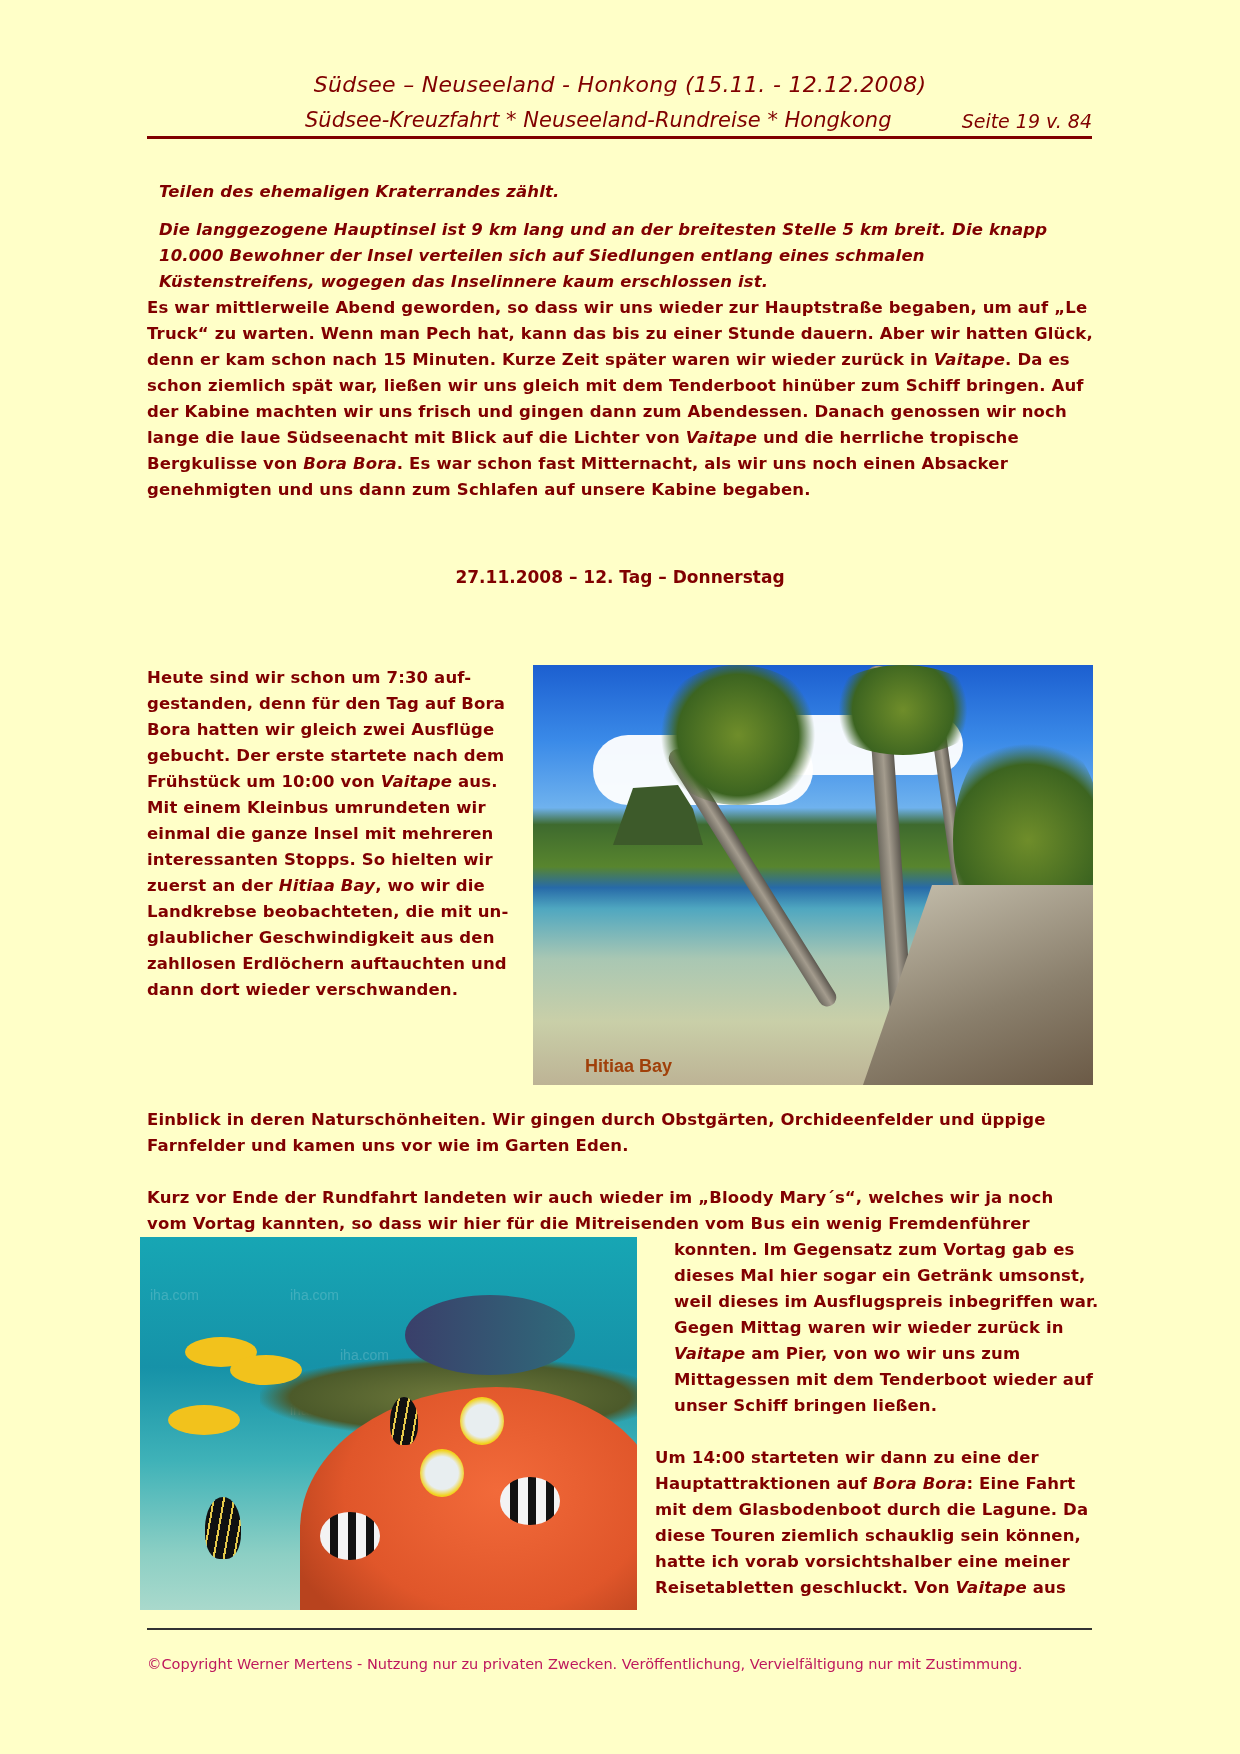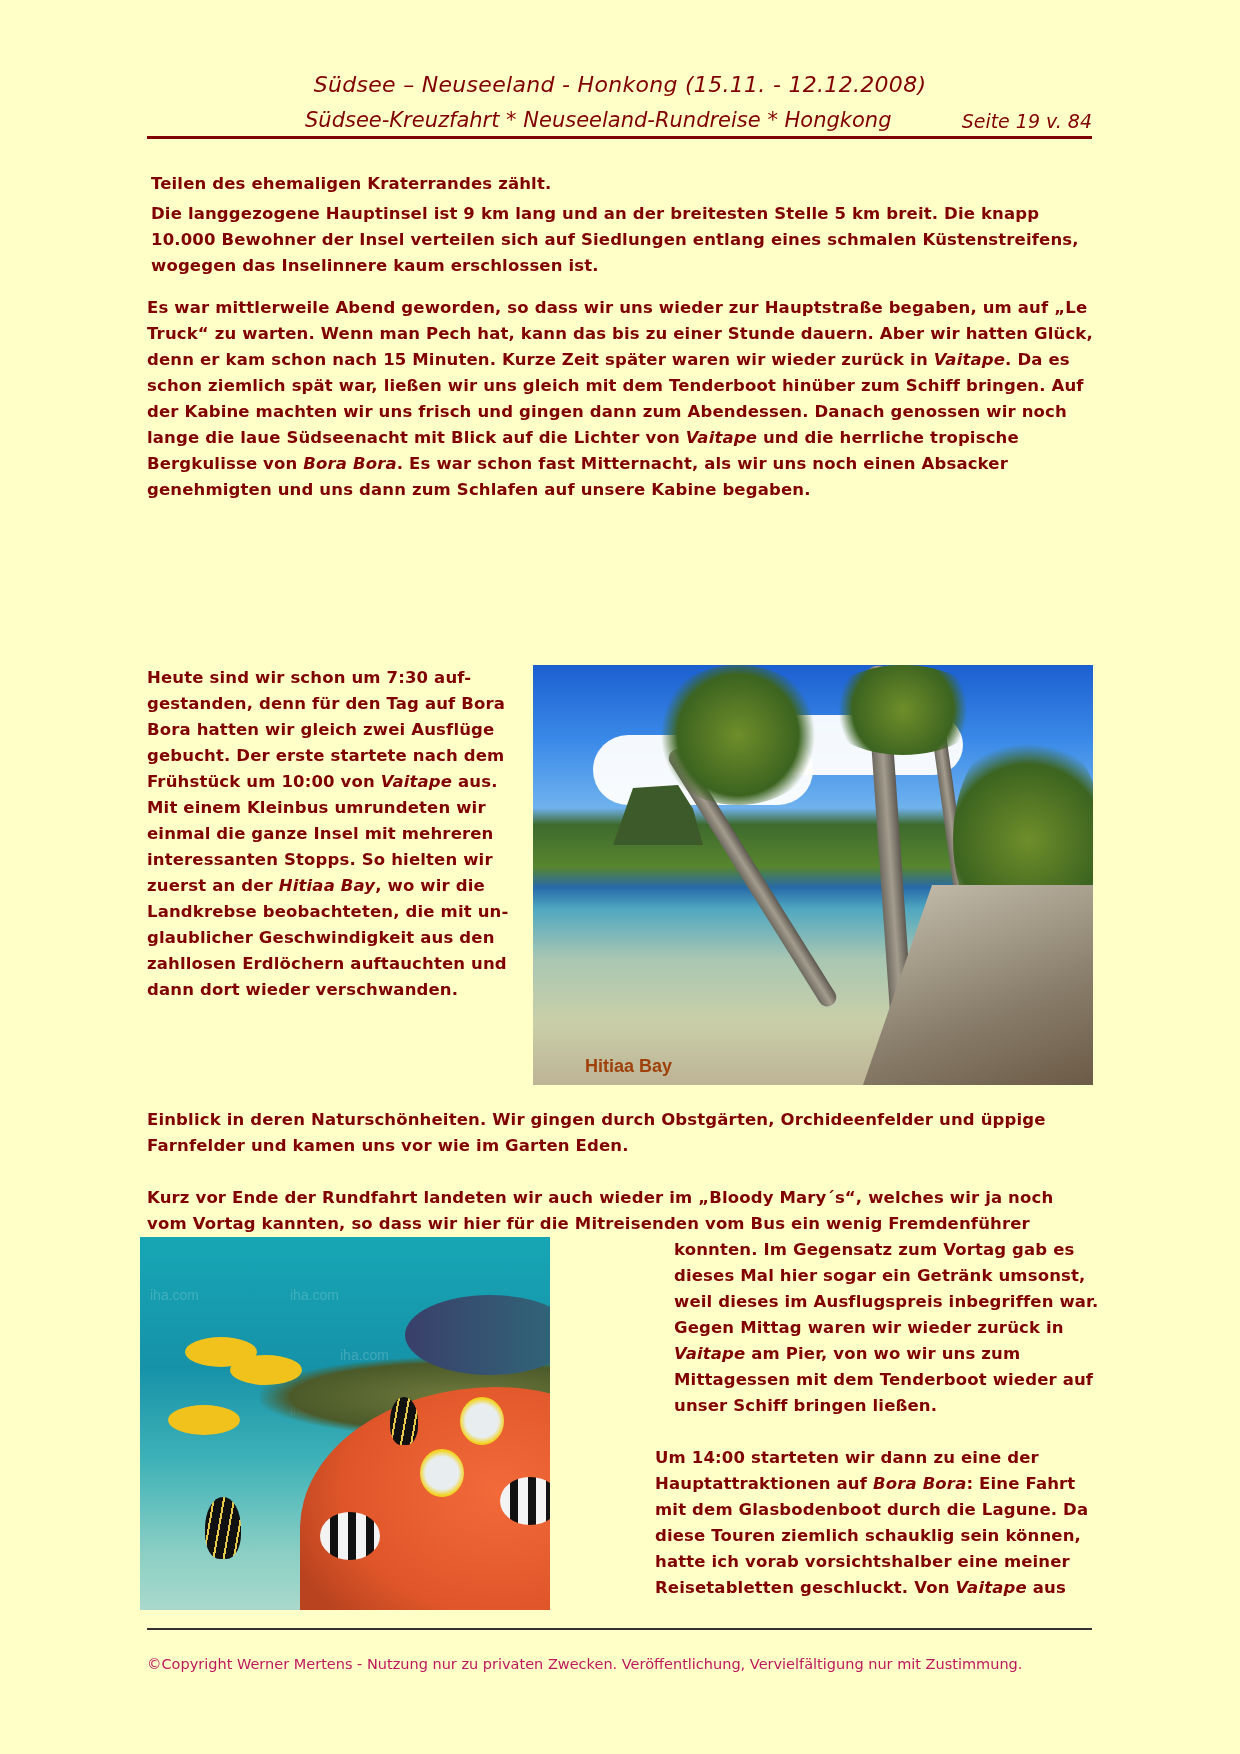--- a/index.html
+++ b/index.html
@@ -12,41 +12,41 @@
     left:0; width:1240px; top:72px; text-align:center;
     font-style:italic; font-size:22px; letter-spacing:0.3px;
   }
   .hdr2 {
     left:147px; width:945px; top:108px; height:28px;
     border-bottom:3px solid #800000; font-style:italic; font-size:21px;
   }
   .hdr2 .title { position:absolute; left:158px; top:0; }
   .hdr2 .page { position:absolute; right:0; top:2px; font-size:19px; }
   .txt { font-size:16.5px; line-height:26px; font-weight:bold; letter-spacing:0.15px; }
-  .txt p { margin:4px; }
+  .txt p { margin:12px;font-style:italic; }
   .txt i { font-style:italic; }
   .p1 { left:147px; top:167px; width:950px; }
   .p2 { left:147px; top:295px; width:950px; }
   .dayhead { left:0; width:1240px; top:564px; text-align:center; font-size:17px; line-height:26px; font-weight:bold; }
   .col-left { left:147px; top:665px; width:380px; }
   .p-wide { left:147px; top:1107px; width:950px; }
   .p-bloody { left:147px; top:1185px; width:950px; }
   .col-right { left:674px; top:1237px; width:440px; }
   .col-right2 { left:655px; top:1445px; width:440px; }
 
   .photo1 { left:533px; top:665px; width:560px; height:420px; overflow:hidden;
     background:linear-gradient(180deg,#1c5fd0 0%,#3a8ae8 18%,#6fb2ee 34%,#3e6a2e 38%,#58852e 48%,#276aa8 53%,#4fa7c0 58%,#a9c7b3 70%,#c9cfa8 85%,#bdb395 100%); }
   .cloud { position:absolute; background:#fff; border-radius:60px; opacity:.95; }
   .mountain { position:absolute; background:#3d5a2a; }
   .trunk { position:absolute; background:linear-gradient(90deg,#6e6a60,#a49c8e,#5d5850); border-radius:10px; transform-origin:bottom center; }
   .frond { position:absolute; background:radial-gradient(circle,#6f8d2a 0%,#3c6420 55%,rgba(0,0,0,0) 70%); border-radius:50%; }
   .beach { position:absolute; right:0; bottom:0; width:230px; height:200px; background:linear-gradient(160deg,#c8c2b0,#8a7f6c 60%,#6b5a46); clip-path:polygon(30% 0,100% 0,100% 100%,0 100%); }
   .caption { left:52px; bottom:8px; font-family:"Liberation Sans", sans-serif; font-weight:bold; font-size:18px; color:#a0400a; }
 
-  .photo2 { left:140px; top:1237px; width:410px; height:373px; overflow:hidden;
+  .photo2 { left:140px; top:1237px; width:497px; height:373px; overflow:hidden;
     background:linear-gradient(180deg,#17a6b4 0%,#1692a8 35%,#3fb2b8 60%,#8ccfc4 85%,#a9d9cc 100%); }
   .coral { position:absolute; left:160px; top:150px; width:360px; height:260px; background:radial-gradient(ellipse at 55% 40%,#f26a3a 0%,#e0562a 55%,#b8431e 80%); border-radius:60% 50% 0 0; }
   .reef { position:absolute; left:120px; top:120px; width:400px; height:80px; background:radial-gradient(ellipse,#6f7a3c,#4c5a2a 60%,rgba(0,0,0,0) 72%); }
   .fish { position:absolute; border-radius:50%; }
   .fish.yellow { background:#f2c21c; width:72px; height:30px; }
   .fish.parrot { background:linear-gradient(90deg,#3a3f6a,#2f6a7a); width:170px; height:80px; }
   .fish.stripe { background:repeating-linear-gradient(90deg,#f3f3f3 0 10px,#111 10px 18px); width:60px; height:48px; }
   .fish.butter { background:radial-gradient(circle,#e8eef0 50%,#f2d21c 70%); width:44px; height:48px; }
   .fish.angel { background:repeating-linear-gradient(100deg,#111 0 8px,#e6c94a 8px 10px); width:36px; height:62px; border-radius:50% 50% 40% 40%; }
   .wm { position:absolute; color:rgba(255,255,255,.18); font-family:"Liberation Sans", sans-serif; font-size:14px; }
@@ -64,20 +64,21 @@
 </div>
 
 <div class="abs txt p1">
   <p>Teilen des ehemaligen Kraterrandes zählt.</p>
   <p>Die langgezogene Hauptinsel ist 9 km lang und an der breitesten Stelle 5 km breit. Die knapp 10.000 Bewohner der Insel verteilen sich auf Siedlungen entlang eines schmalen Küstenstreifens, wogegen das Inselinnere kaum erschlossen ist.</p>
 </div>
 
 <div class="abs txt p2"><span>Es war mittlerweile Abend geworden, so dass wir uns wieder zur Hauptstraße begaben, um auf „Le Truck“ zu warten. Wenn man Pech hat, kann das bis zu einer Stunde dauern. Aber wir hatten Glück, denn er kam schon nach 15 Minuten. Kurze Zeit später waren wir wieder zurück in </span><i>Vaitape</i><span>. Da es schon ziemlich spät war, ließen wir uns gleich mit dem Tenderboot hinüber zum Schiff bringen. Auf der Kabine machten wir uns frisch und gingen dann zum Abendessen. Danach genossen wir noch lange die laue Südseenacht mit Blick auf die Lichter von </span><i>Vaitape</i><span> und die herrliche tropische Bergkulisse von </span><i>Bora Bora</i><span>. Es war schon fast Mitternacht, als wir uns noch einen Absacker genehmigten und uns dann zum Schlafen auf unsere Kabine begaben.</span></div>
 
 <div class="abs dayhead">
+  <div>27.11.2008 – 12. Tag – Donnerstag</div>
 </div>
 
 <div class="abs txt col-left"><span>Heute sind wir schon um 7:30 auf-gestanden, denn für den Tag auf Bora Bora hatten wir gleich zwei Ausflüge gebucht. Der erste startete nach dem Frühstück um 10:00 von </span><i>Vaitape</i><span> aus. Mit einem Kleinbus umrundeten wir einmal die ganze Insel mit mehreren interessanten Stopps. So hielten wir zuerst an der </span><i>Hitiaa Bay</i><span>, wo wir die Landkrebse beobachteten, die mit un-glaublicher Geschwindigkeit aus den zahllosen Erdlöchern auftauchten und dann dort wieder verschwanden.</span>
 </div>
 
 <div class="abs photo1">
   <div class="cloud" style="left:60px;top:70px;width:220px;height:70px;"></div>
   <div class="cloud" style="left:230px;top:50px;width:200px;height:60px;"></div>
   <div class="mountain" style="left:70px;top:120px;width:100px;height:60px;clip-path:polygon(10% 100%,30% 5%,75% 0,90% 40%,100% 100%);"></div>
   <div class="trunk" style="left:290px;top:40px;width:18px;height:300px;transform:rotate(-32deg);"></div>

